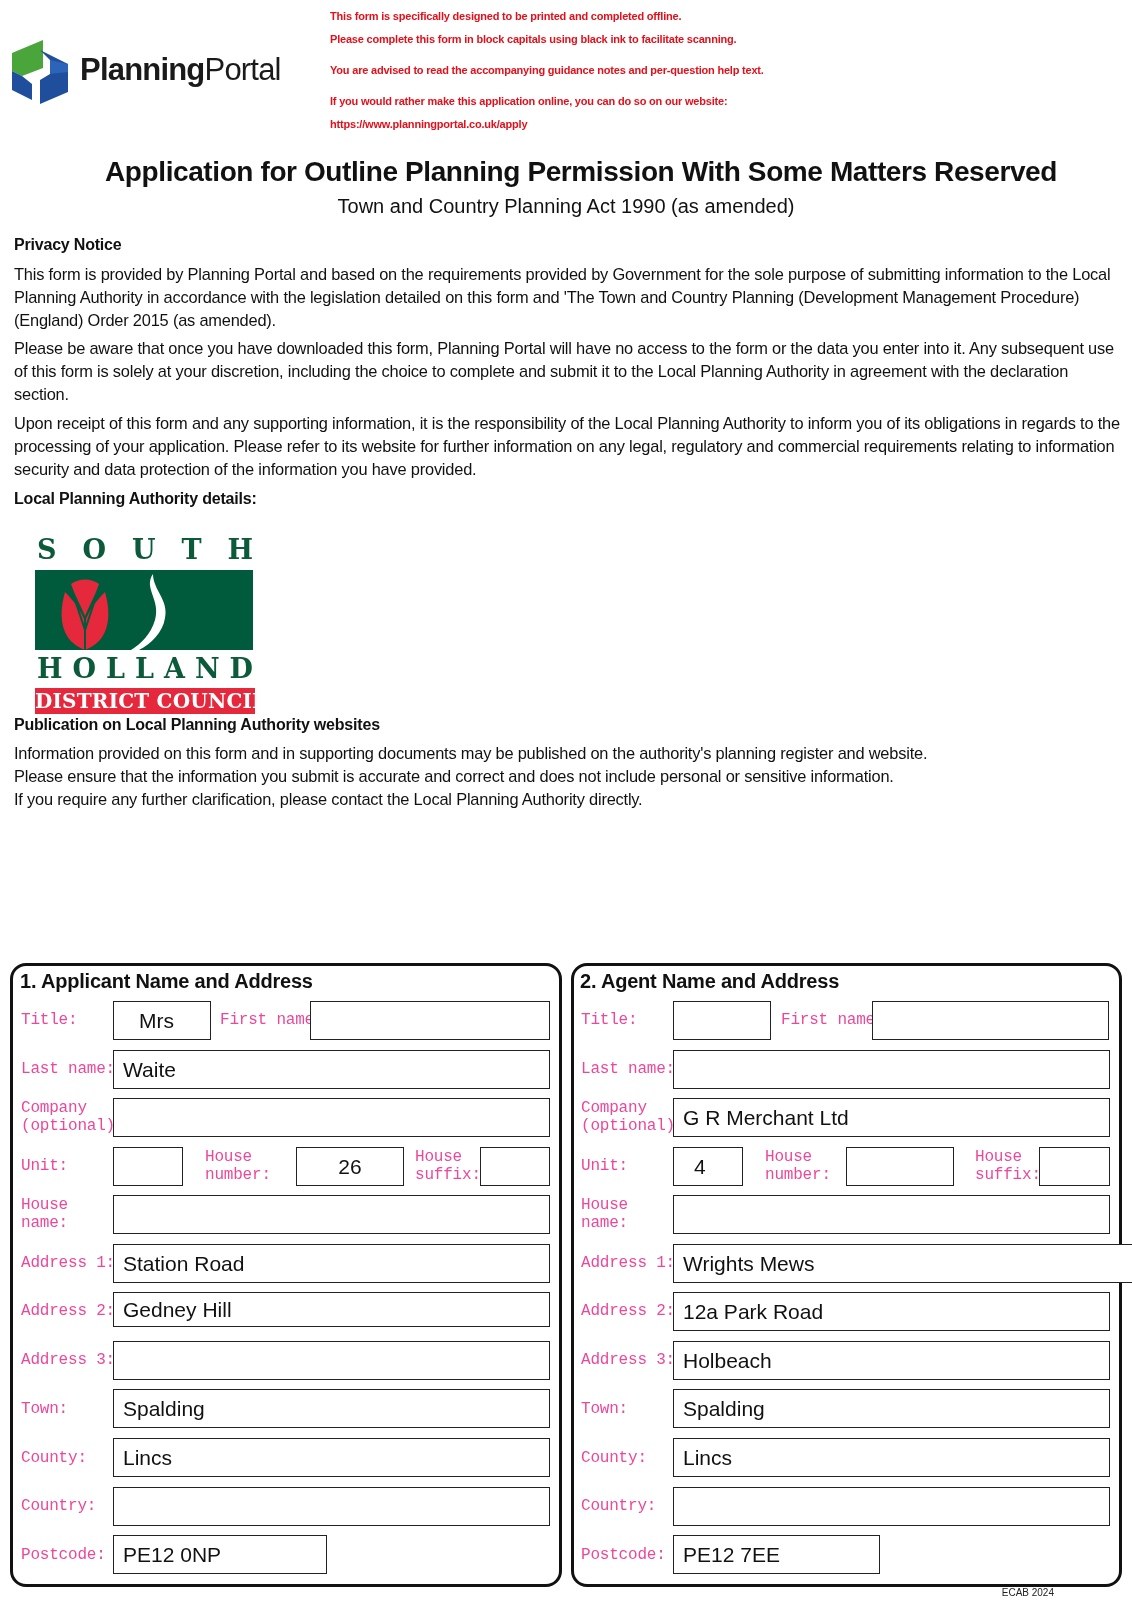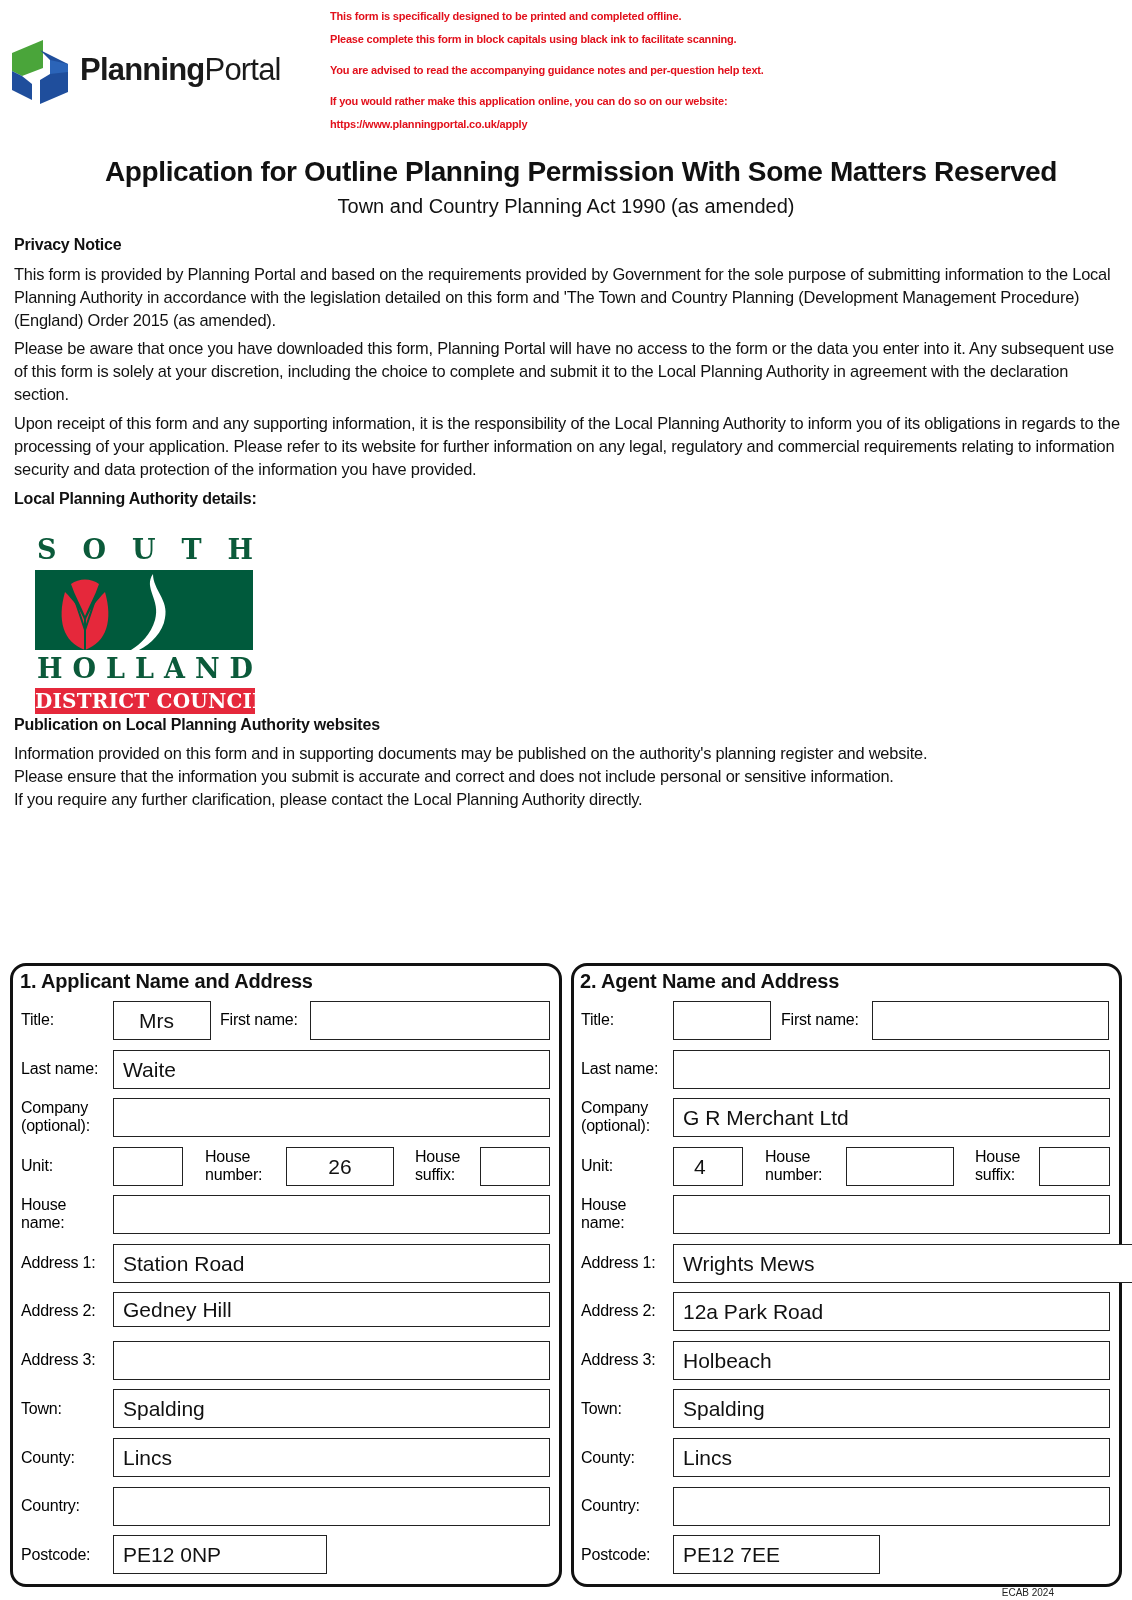--- a/index.html
+++ b/index.html
@@ -13,21 +13,21 @@
   .title { left:0; width:1132px; top:156px; text-align:center; font-weight:700; font-size:28px; letter-spacing:-0.4px;margin-left:15px; }
   .subtitle { left:0; width:1132px; top:195px; text-align:center; font-size:20px; }
   .h2 { left:14px; font-weight:700; font-size:16px; letter-spacing:-0.2px; }
   .para { left:14px; width:1110px; font-size:16.4px; line-height:22.8px; letter-spacing:-0.2px; }
   .council { left:35px; top:535px; width:220px; }
   .council .south, .council .holland { display:flex; justify-content:space-between; font-family:"DejaVu Serif", serif; font-weight:700; color:#0b5a3a; font-size:27px; line-height:30px; padding:0 2px; }
   .council .banner { margin-top:5px; width:218px; height:80px; background:#005a3c; position:relative; overflow:hidden; }
   .council .district { margin-top:4px; background:#e5283b; color:#fff; font-family:"DejaVu Serif", serif; font-weight:700; font-size:20px; letter-spacing:0.2px; text-align:center; height:26px; line-height:26px; white-space:nowrap; overflow:hidden; }
   .panel { border:3px solid #111; border-radius:16px; box-sizing:border-box; }
   .panel-title { font-weight:700; font-size:20px; letter-spacing:-0.2px; }
-  .lbl { font-size:16px; line-height:18px; letter-spacing:-0.2px; color:#000000; }
+  .lbl { font-size:16px; line-height:18px; letter-spacing:-0.2px; color:#ec4899;font-family:Liberation Mono, monospace; }
   .box { border:1.5px solid #222; box-sizing:border-box; background:#fff; font-family:"Liberation Sans", sans-serif; font-size:21px; color:#111; padding-left:9px; display:flex; align-items:center; white-space:nowrap; overflow:hidden; }
   .box.center { justify-content:center; padding-left:0; }
   .footer { right:78px; top:1587px; font-size:10px; color:#222; }
 </style>
 </head>
 <body>
 
 <div class="abs logo-wrap">
   <svg class="abs" style="left:0;top:8px" width="62" height="68" viewBox="0 0 62 68">
     <polygon points="2,15 33,2 33,30 12,38 2,33" fill="#4aa53a"></polygon>
@@ -100,21 +100,21 @@
 <div class="abs box" style="left:113px;top:1050px;width:437px;height:39px">Waite</div>
 
 <div class="abs lbl" style="left:21px;top:1099px">Company</div>
 <div class="abs lbl" style="left:21px;top:1117px">(optional):</div>
 <div class="abs box" style="left:113px;top:1098px;width:437px;height:39px"></div>
 
 <div class="abs lbl" style="left:21px;top:1157px">Unit:</div>
 <div class="abs box center" style="left:113px;top:1147px;width:70px;height:39px"></div>
 <div class="abs lbl" style="left:205px;top:1148px">House</div>
 <div class="abs lbl" style="left:205px;top:1166px">number:</div>
-<div class="abs box center" style="left:286px;top:1147px;width:108px;height:39px">26</div>
+<div class="abs box center" style="left:296px;top:1147px;width:108px;height:39px">26</div>
 <div class="abs lbl" style="left:415px;top:1148px">House</div>
 <div class="abs lbl" style="left:415px;top:1166px">suffix:</div>
 <div class="abs box" style="left:480px;top:1147px;width:70px;height:39px"></div>
 
 <div class="abs lbl" style="left:21px;top:1196px">House</div>
 <div class="abs lbl" style="left:21px;top:1214px">name:</div>
 <div class="abs box" style="left:113px;top:1195px;width:437px;height:39px"></div>
 
 <div class="abs lbl" style="left:21px;top:1254px">Address 1:</div>
 <div class="abs box" style="left:113px;top:1244px;width:437px;height:39px">Station Road</div>

